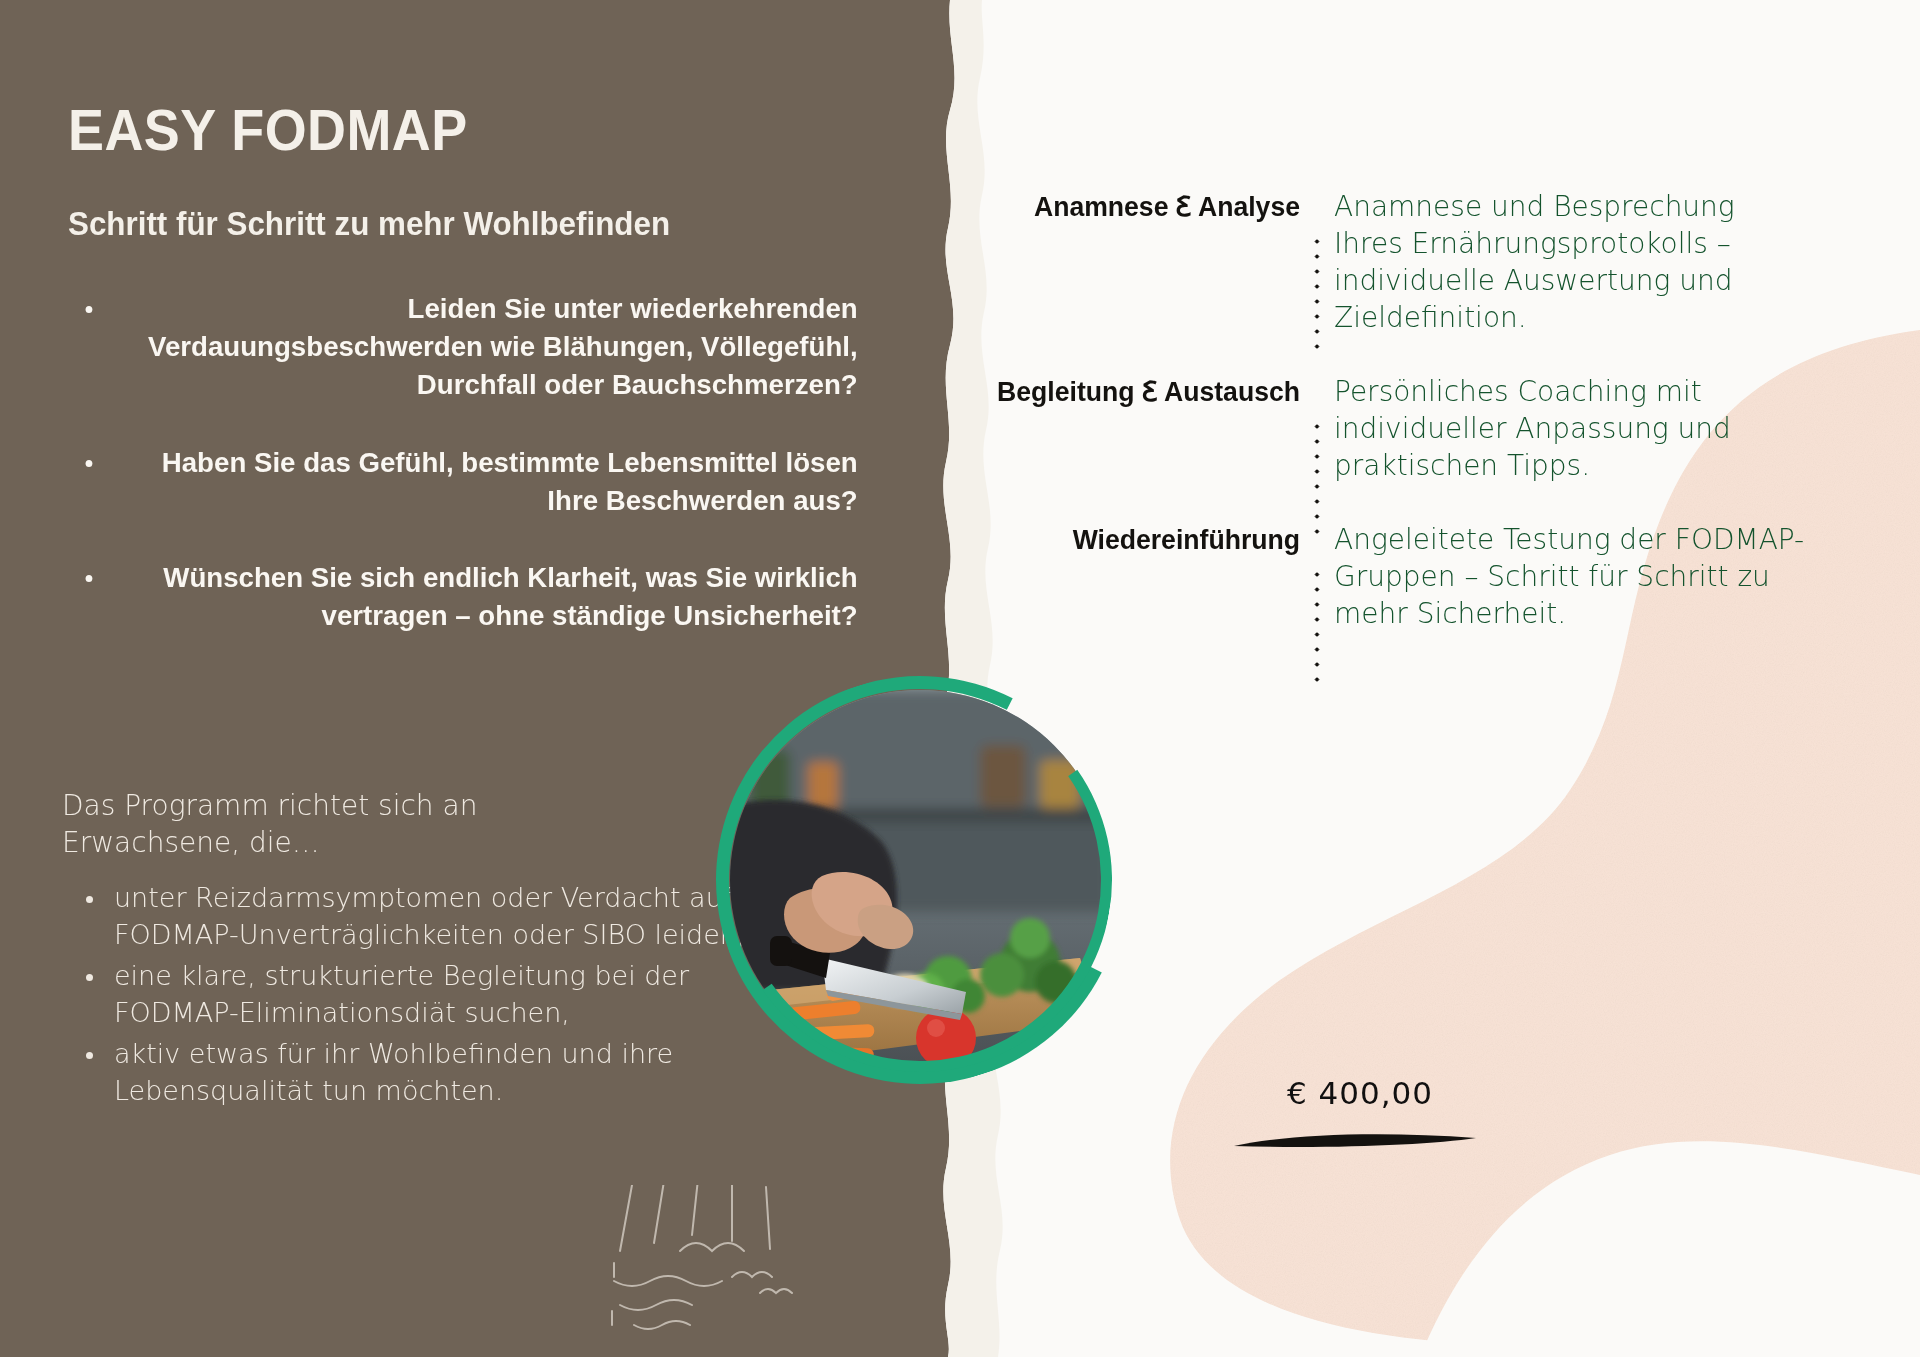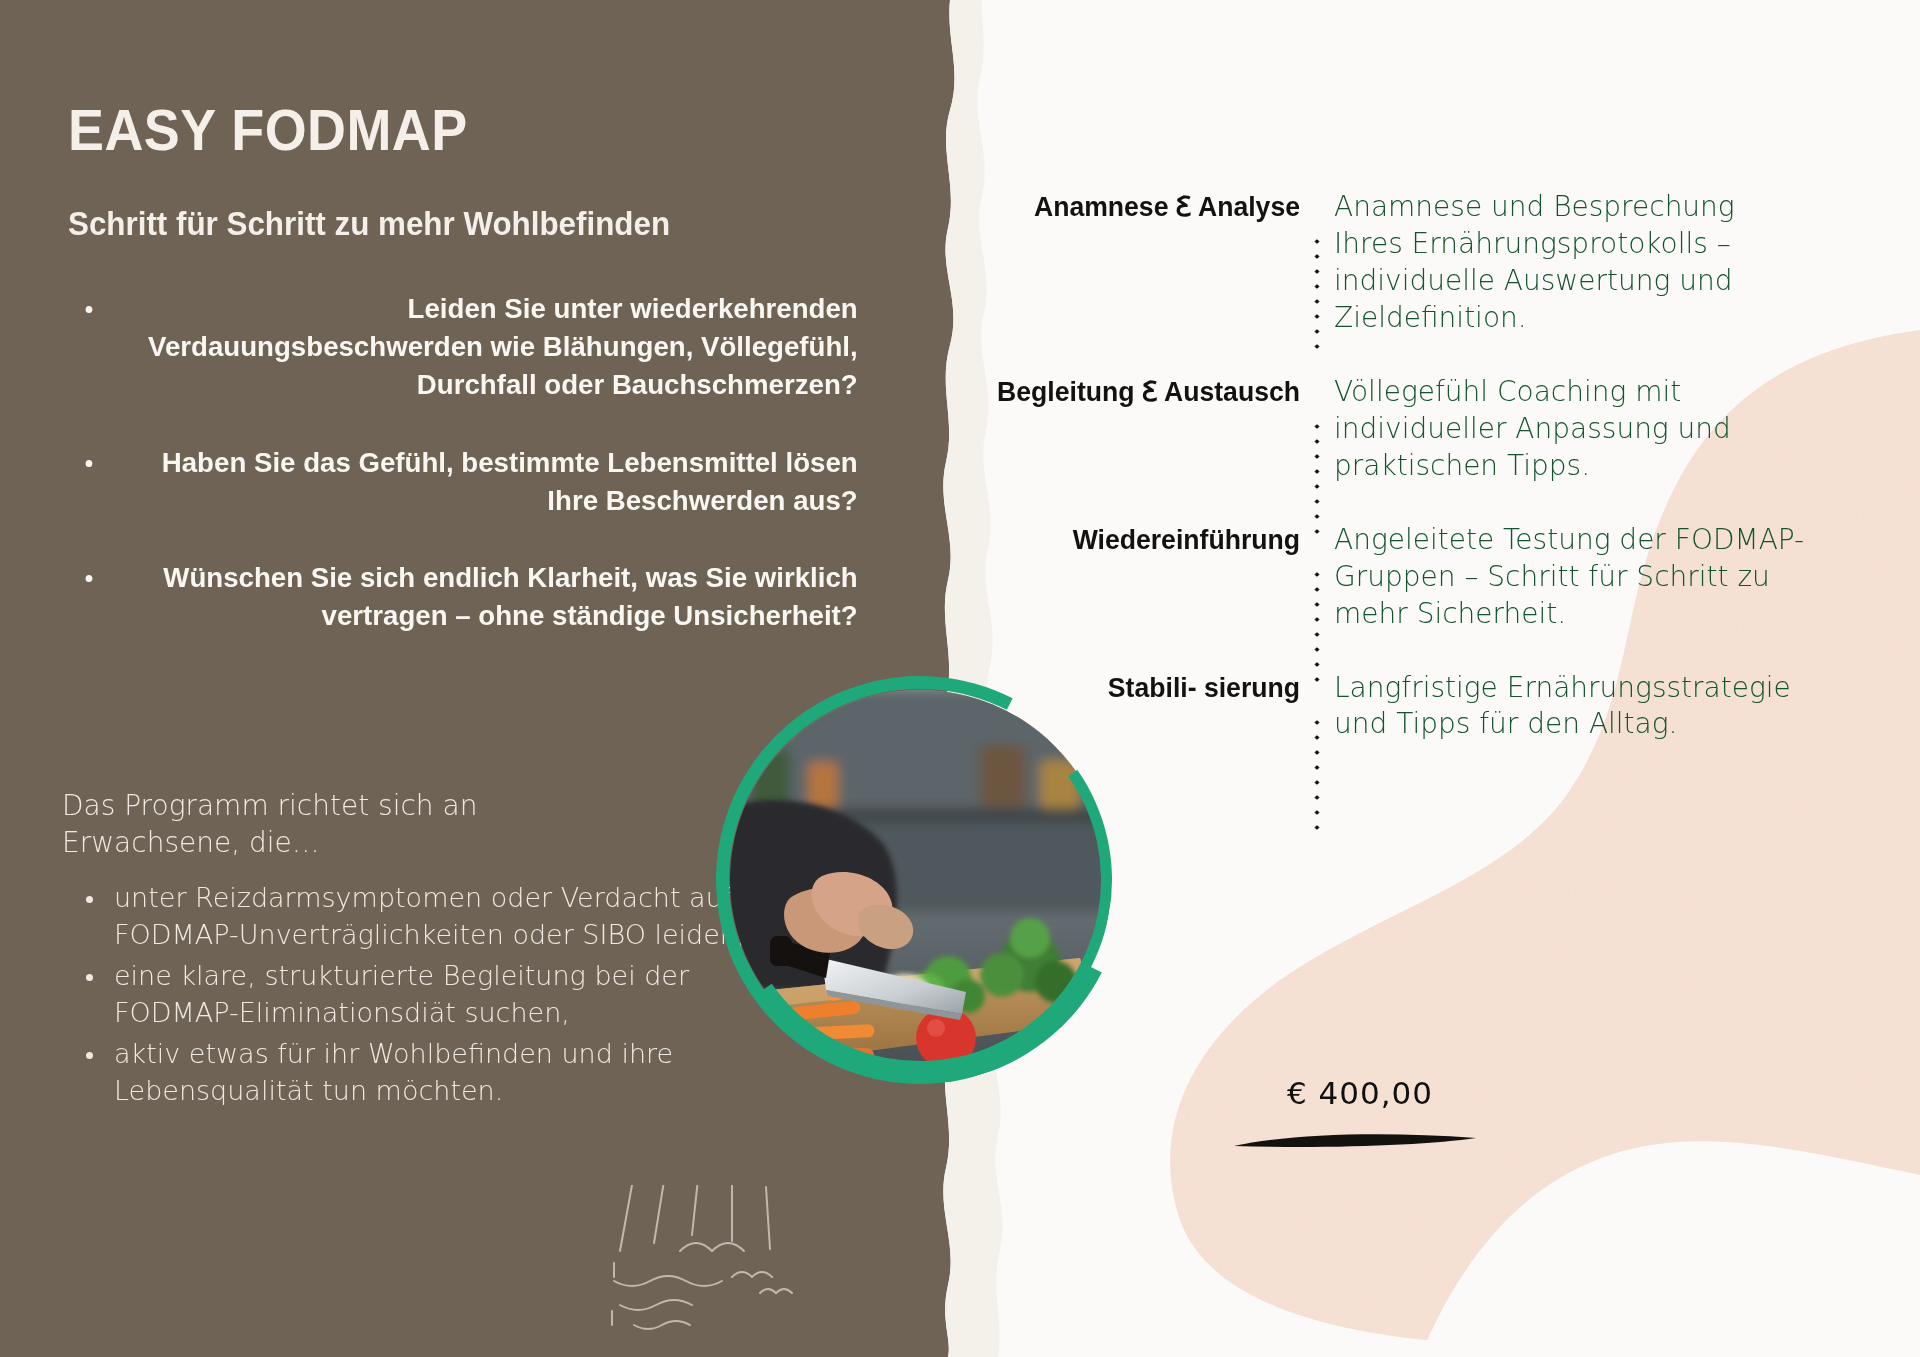--- a/index.html
+++ b/index.html
@@ -430,38 +430,31 @@
         </div>
       <div class="tl-desc">Anamnese und Besprechung Ihres Ernährungsprotokolls – individuelle Auswertung und Zieldefinition.</div>
     </div>
 
 
     <div class="tl-row">
       <div class="tl-label">Begleitung Ꜫ Austausch</div>
       <div class="tl-dots">
           <span class="dotline"></span>
         </div>
-      <div class="tl-desc">Völlegefühl Coaching mit individueller Anpassung und praktischen Tipps.</div>
+      <div class="tl-desc">Persönliches Coaching mit individueller Anpassung und praktischen Tipps.</div>
     </div>
 
     <div class="tl-row">
       <div class="tl-label">Wiedereinführung</div>
       <div class="tl-dots">
           <span class="dotline"></span>
         </div>
       <div class="tl-desc">Angeleitete Testung der FODMAP-Gruppen – Schritt für Schritt zu mehr Sicherheit.</div>
     </div>
 
-    <div class="tl-row">
-      <div class="tl-label">Stabili- sierung</div>
-      <div class="tl-dots">
-          <span class="dotline"></span>
-        </div>
-      <div class="tl-desc">Langfristige Ernährungsstrategie und Tipps für den Alltag.</div>
-    </div>
 
   </div>
 
   <div class="price-wrap">
     <div class="price">€ 400,00</div>
     <svg class="price-underline" width="260" height="22" viewBox="0 0 260 22">
       <path d="M4,17 C60,5 150,2 246,9 C200,16 96,20 4,17 Z" fill="#14120f"></path>
     </svg>
   </div>
 

